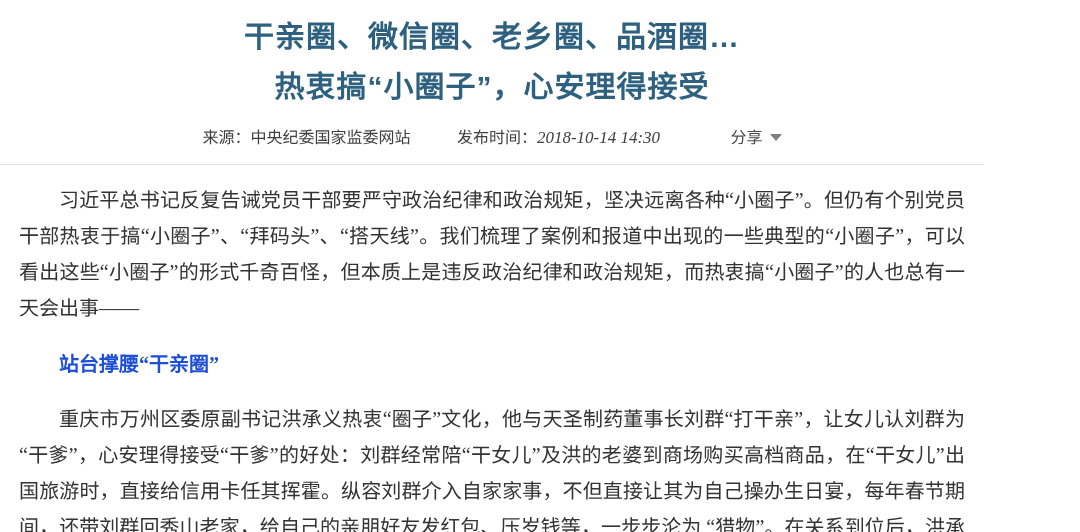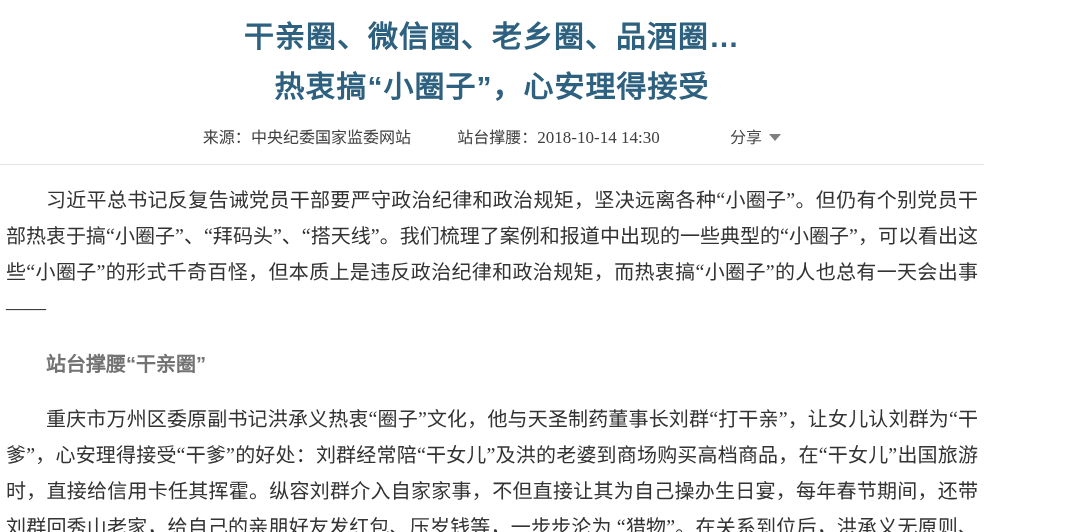--- a/index.html
+++ b/index.html
@@ -35,20 +35,21 @@
     font-size: 16px;
     color: #404040;
     line-height: 26px;
     white-space: nowrap;
   }
   .meta-item { display: inline-block; text-align: right; }
   .meta-pubtime { margin-left: 42px; }
   .meta-date {
     font-family: "Liberation Serif", "DejaVu Serif", serif;
     font-size: 17px;
+    font-style: italic;
   }
   .share-btn {
     display: inline-block;
     margin-left: 66px;
     color: #4a4a4a;
     cursor: pointer;
   }
   .share-arrow {
     display: inline-block;
     width: 0;
@@ -68,47 +69,48 @@
   
   .article-body {
     padding: 0 6px;
     color: #333333;
     font-family: "Liberation Serif", "DejaVu Serif", serif;
     font-size: 20px;
     line-height: 36px;
     text-align: justify;
   }
   .article-body p {
-    margin: 0;
+    margin: 13px;
     text-indent: 2em;
+    font-family: Liberation Serif, serif;
   }
   .para-intro { margin-top: 17px !important; }
   .section-heading {
     margin-top: 20px !important;
     font-family: "Liberation Sans", "DejaVu Sans", sans-serif;
     font-weight: 700;
-    color: #737373;
+    color: #1d4ed8;
   }
   .para-case { margin-top: 19px !important; }
 </style>
 </head>
 <body>
 
 <div class="page">
 
   <header class="article-header">
     <h1 class="article-title">
       <span class="title-line">干亲圈、微信圈、老乡圈、品酒圈…</span>
       <span class="title-line">热衷搞“小圈子”，心安理得接受</span>
     </h1>
 
     <div class="meta-row">
       <span class="meta-item"><span>来源：</span><span>中央纪委国家监委网站</span></span>
 
-      <span class="meta-item meta-pubtime"><span>站台撑腰：</span><span class="meta-date">2018-10-14 14:30</span></span>
+      <span class="meta-item meta-pubtime"><span>发布时间：</span><span class="meta-date">2018-10-14 14:30</span></span>
 
       <span class="meta-item share-btn"><span>分享</span><span class="share-arrow"></span></span>
     </div>
   </header>
 
   <hr class="divider">
 
   <main class="article-body">
     <p class="para-intro">习近平总书记反复告诫党员干部要严守政治纪律和政治规矩，坚决远离各种“小圈子”。但仍有个别党员干部热衷于搞“小圈子”、“拜码头”、“搭天线”。我们梳理了案例和报道中出现的一些典型的“小圈子”，可以看出这些“小圈子”的形式千奇百怪，但本质上是违反政治纪律和政治规矩，而热衷搞“小圈子”的人也总有一天会出事——</p>
     <p class="section-heading">站台撑腰“干亲圈”</p>

